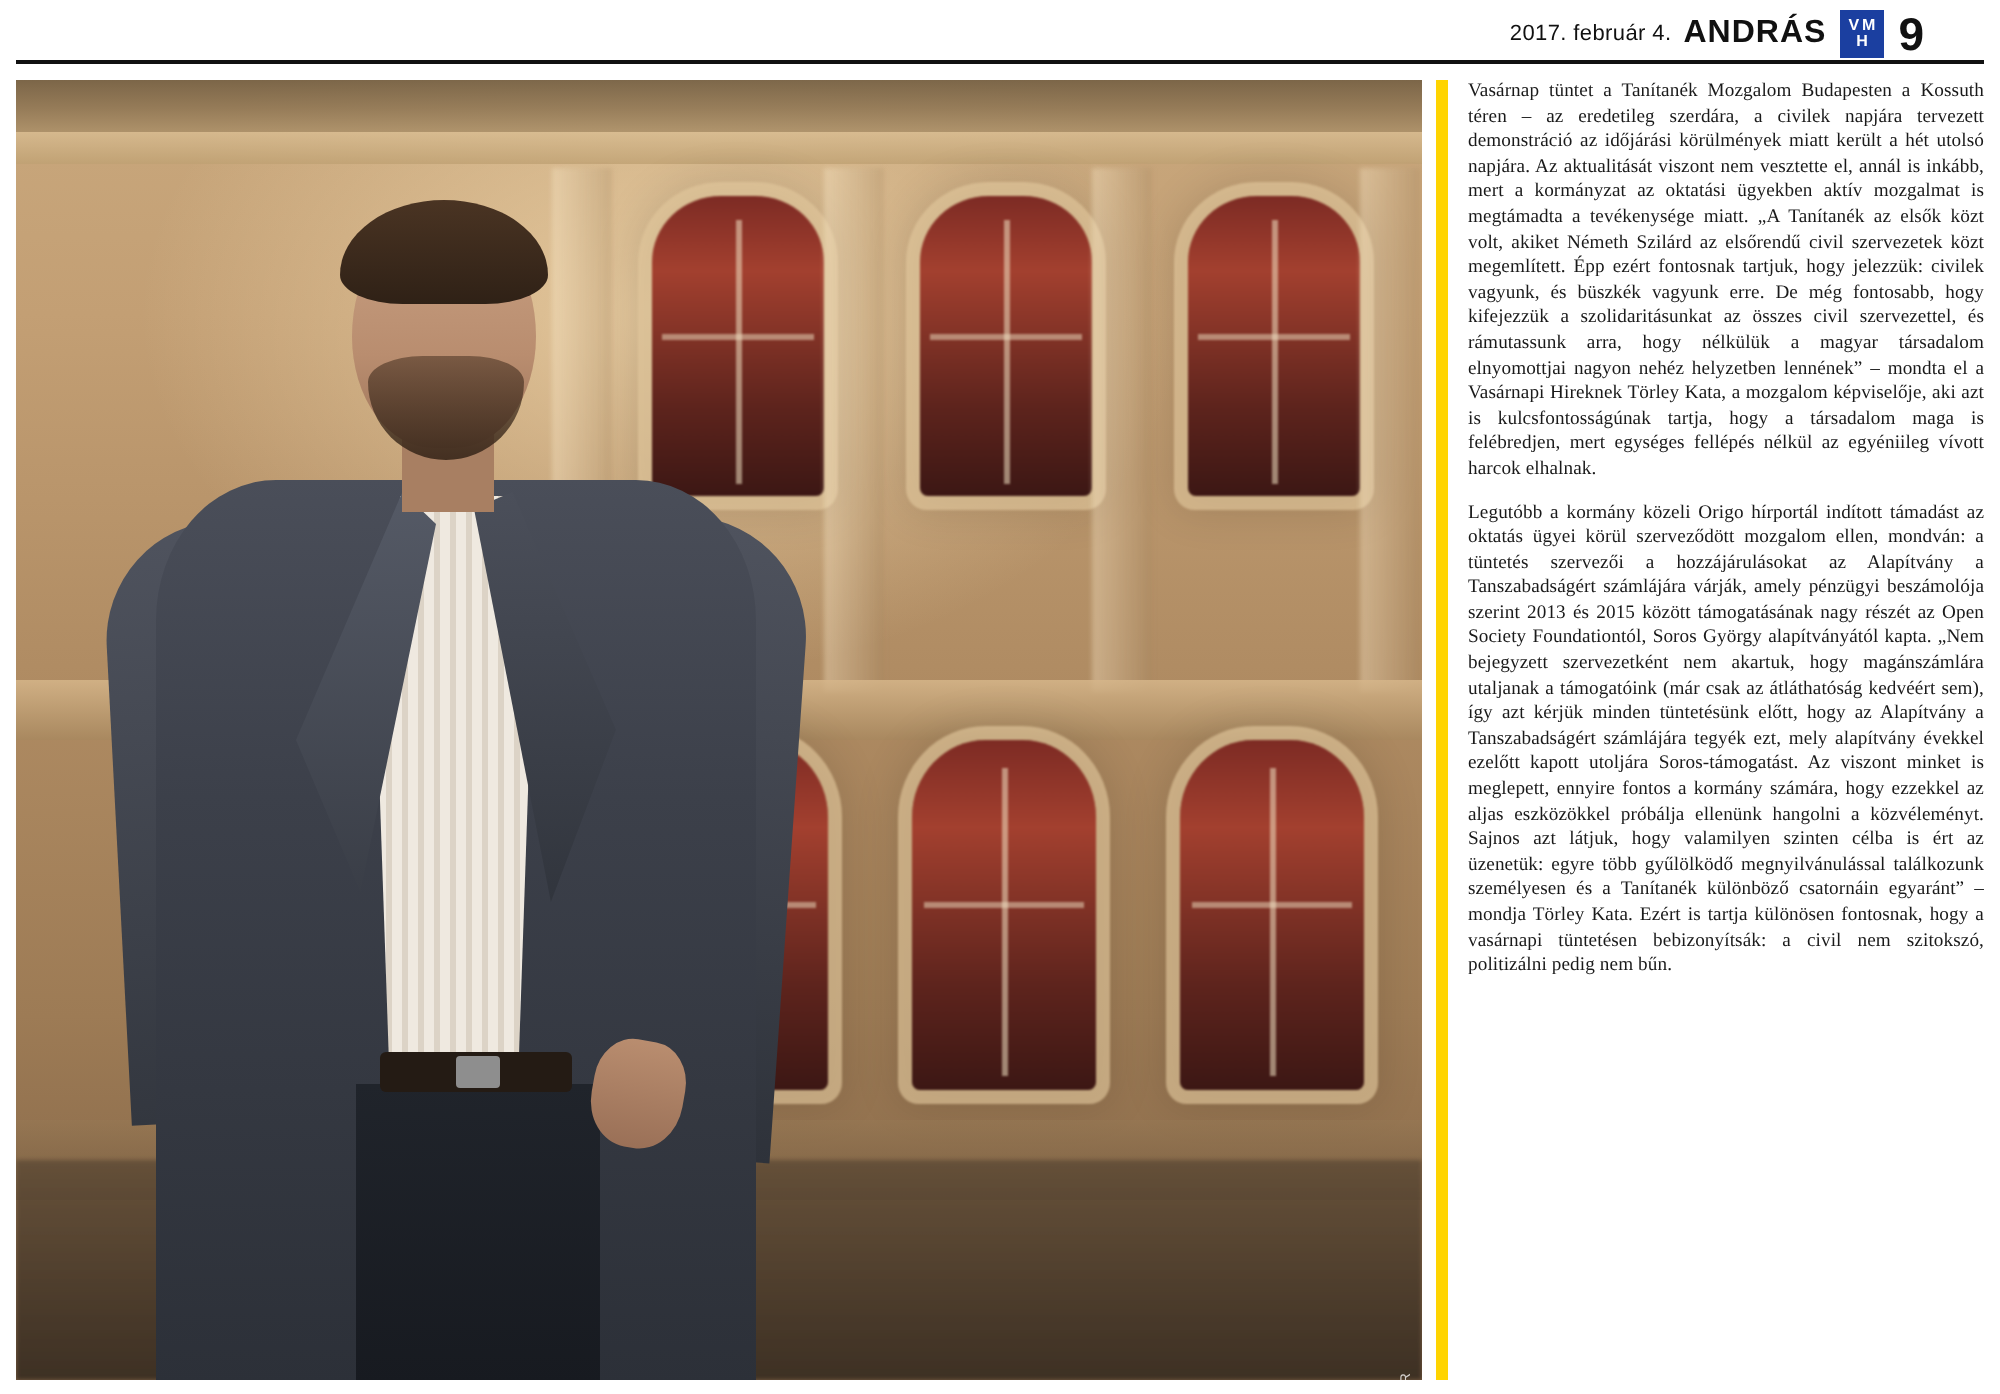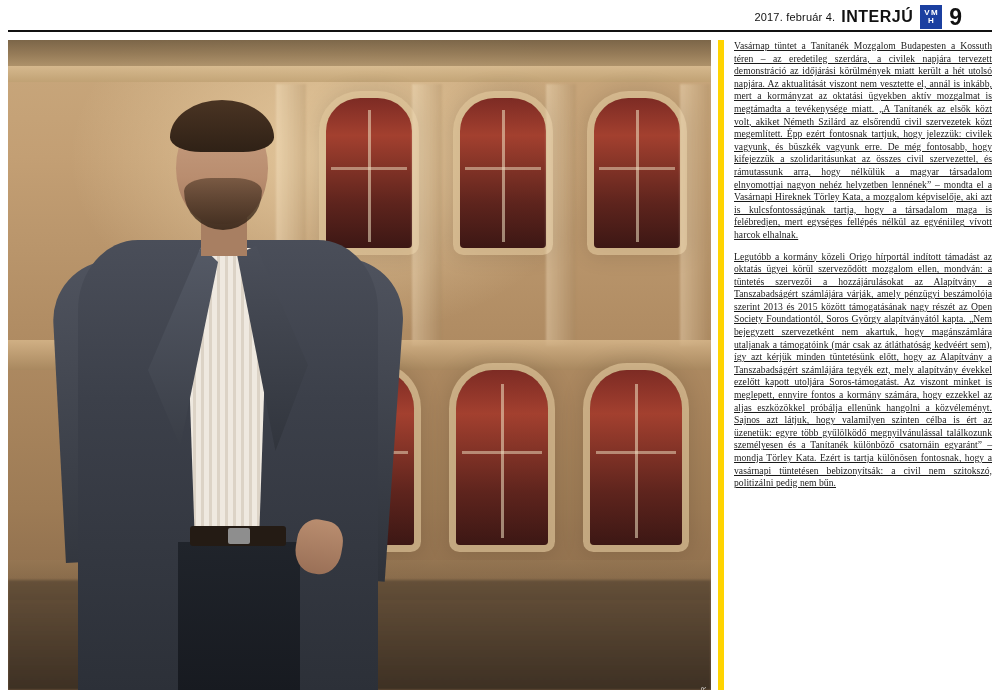--- a/index.html
+++ b/index.html
@@ -315,32 +315,31 @@
     font-family: "Liberation Sans", sans-serif;
   }
   .para {
     font-size: 9.6px;
     line-height: 12.6px;
     color: #1a1a1a;
     text-align: justify;
     margin: 0 0 9px 0;
     font-family: "Liberation Serif", serif;
     letter-spacing: .05px;
-    text-decoration: underline;
   }
   .para:last-child { margin-bottom: 0; }
 </style>
 </head>
 <body>
 
 <div class="page">
 
   <div class="masthead">
     <span class="masthead-date">2017. február 4.</span>
-    <span class="masthead-section">INTERJÚ</span>
+    <span class="masthead-section">ANDRÁS</span>
     <span class="logo-box">
       <span class="logo-row">
         <span>V</span>
         <span>M</span>
       </span>
       <span>H</span>
     </span>
     <span class="page-number">9</span>
   </div>
   <div class="header-rule"></div>

